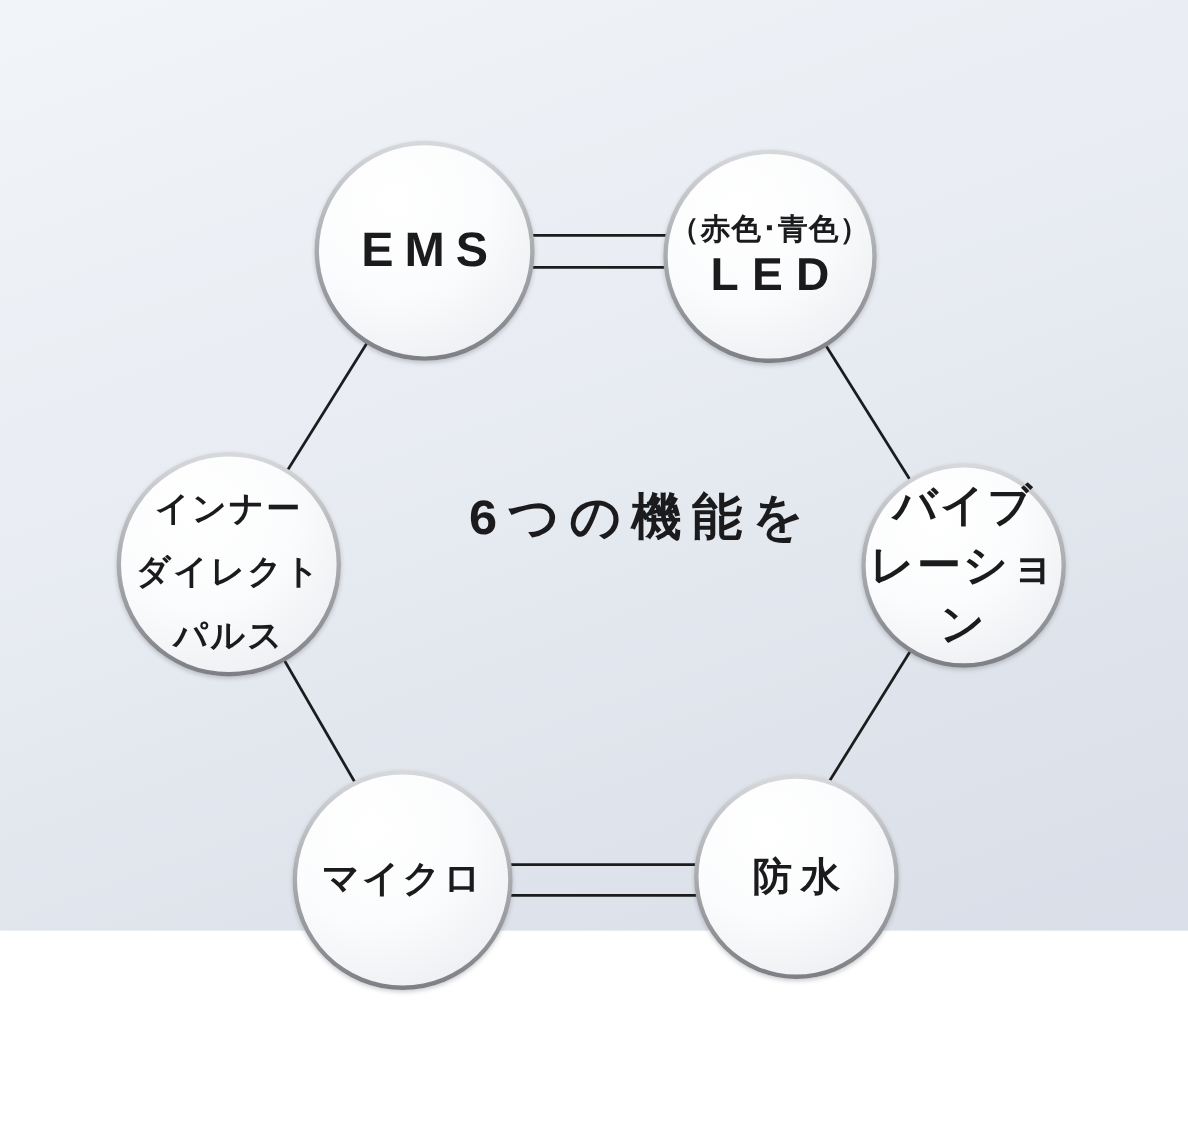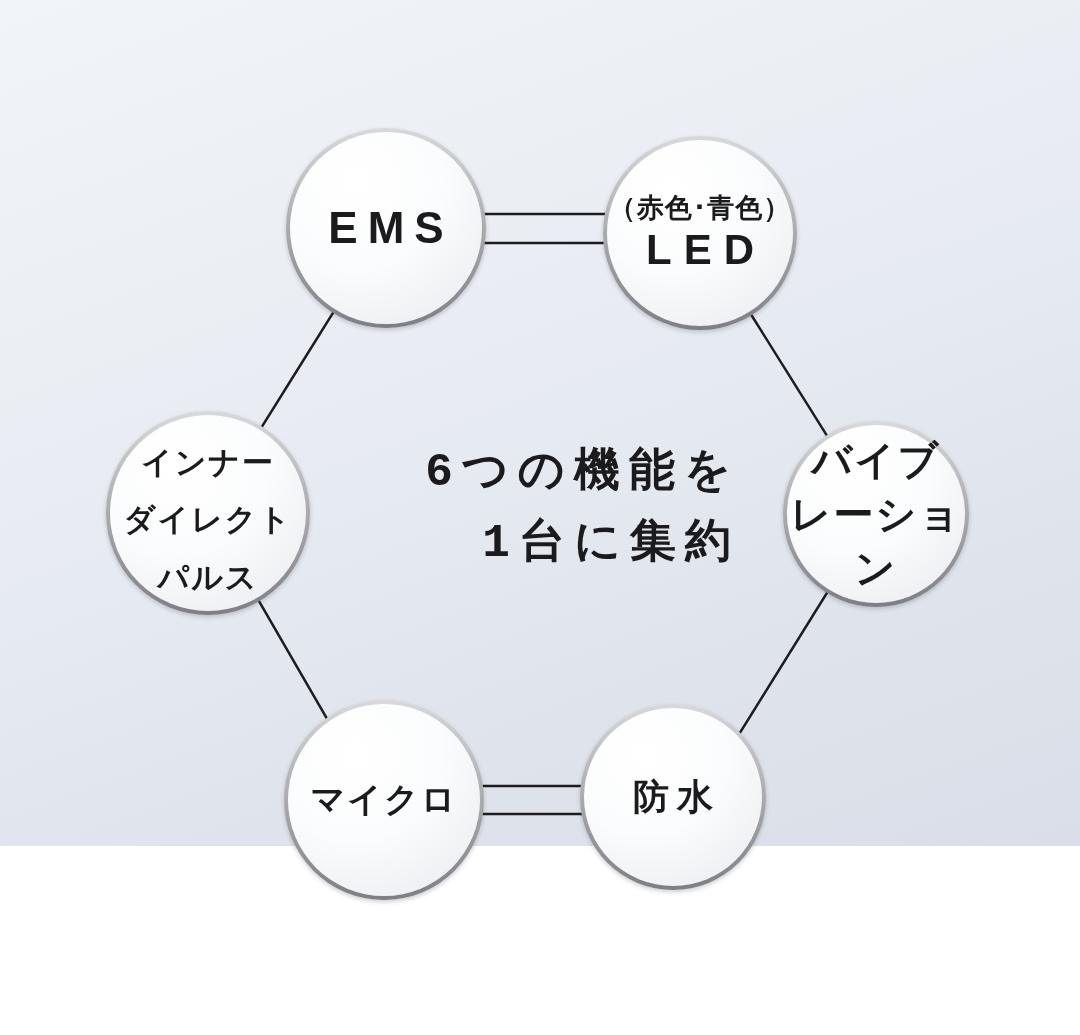--- a/index.html
+++ b/index.html
@@ -45,22 +45,22 @@
     align-items: center;
     justify-content: center;
     text-align: center;
     color: #1b1b1d;
     font-weight: 700;
   }
   
   .node-ems          { width: 200px; height: 200px; left: 286px; top: 128px; }
   .node-led          { width: 194px; height: 194px; left: 603px; top: 136px; }
   .node-vibration    { width: 186px; height: 186px; left: 783px; top: 421px; }
-  .node-waterproof   { width: 186px; height: 186px; left: 580px; top: 704px; }
-  .node-microcurrent { width: 200px; height: 200px; left: 284px; top: 700px; }
+  .node-waterproof   { width: 186px; height: 186px; left: 631px; top: 704px; }
+  .node-microcurrent { width: 200px; height: 200px; left: 266px; top: 700px; }
   .node-inner-pulse  { width: 204px; height: 204px; left: 106px; top: 411px; }
 
   
   .node-ems .ln-1 { font-size: 44px; letter-spacing: 10px; margin-right: -10px; }
   .node-led .ln-1 { font-size: 42px; letter-spacing: 12px; margin-right: -12px; line-height: 1.15; }
   .node-led .ln-2 { font-size: 27px; letter-spacing: 1px; line-height: 1.3; }
   .node-vibration .ln { font-size: 40px; letter-spacing: 2px; line-height: 1.35; }
   .node-waterproof .ln-1 { font-size: 36px; letter-spacing: 8px; margin-right: -8px; }
   .node-microcurrent .ln { font-size: 34px; letter-spacing: 2px; line-height: 1.4; }
   .node-inner-pulse .ln { font-size: 31px; letter-spacing: 2px; line-height: 1.4; margin-top: 14px; }
@@ -134,16 +134,15 @@
   <div class="node node-inner-pulse">
     <div class="node-inner">
       <span class="ln">インナー</span>
       <span class="ln">ダイレクト</span>
       <span class="ln">パルス</span>
     </div>
   </div>
 
   <div class="center-text">
     <div>6つの機能を</div>
-    <div>1台に集約</div>
   </div>
 
 </div>
 
 </body></html>

